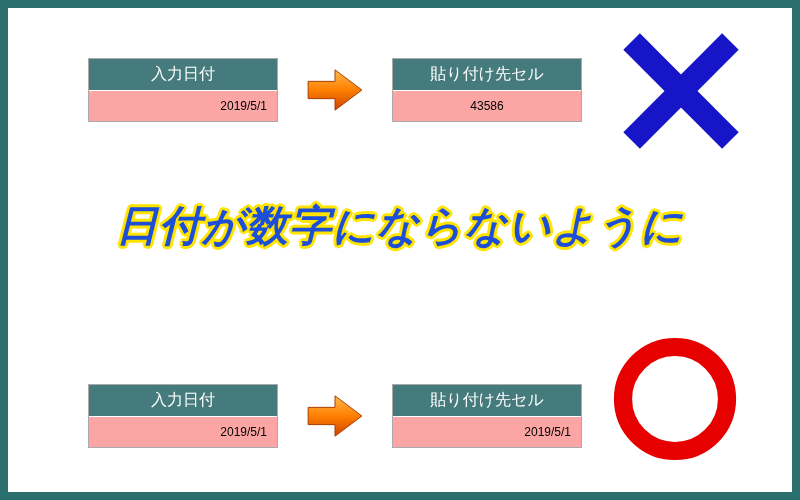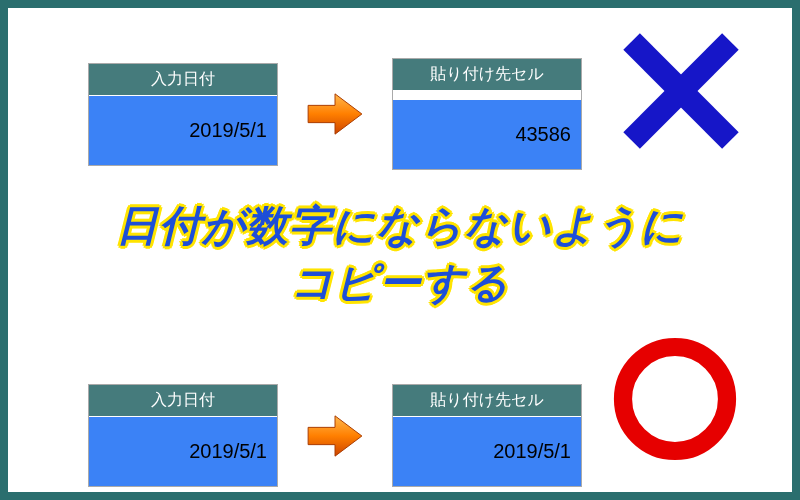--- a/index.html
+++ b/index.html
@@ -27,27 +27,27 @@
     }
     .cell-header {
       background: #457b7c;
       color: #fff;
       font-size: 16px;
       text-align: center;
       padding: 5px 16px;
       border-bottom: 1px solid #fff;
     }
     .cell-value {
-      background: #3b82f6;
+      background: #fca5a5;
       color: #000;
-      font-size: 20px;
-      padding: 23px 10px;
+      font-size: 12px;
+      padding: 8px 10px;
       text-align: right;
     }
-    .cell-value.left { text-align: right; margin-top: 9px; }
+    .cell-value.left { text-align: center; }
     .arrow {
       width: 58px;
       height: 48px;
       display: flex;
       align-items: center;
       justify-content: center;
     }
     .arrow svg { width: 100%; height: 100%; }
     .cross-mark {
       position: absolute;
@@ -117,21 +117,20 @@
 
 <div class="cross-mark">
   <svg viewBox="0 0 100 100">
     <line x1="12" y1="12" x2="88" y2="88" stroke="#1616c8" stroke-width="18"></line>
     <line x1="88" y1="12" x2="12" y2="88" stroke="#1616c8" stroke-width="18"></line>
   </svg>
 </div>
 
 <div class="main-text">
   <div>日付が数字にならないように</div>
-  <div>コピーする</div>
 </div>
 
 <div class="row row2">
   <div class="cell-group">
     <div class="cell-header">入力日付</div>
     <div class="cell-value">2019/5/1</div>
   </div>
   <div class="arrow">
     <svg viewBox="0 0 60 50">
       <path d="M2,16 L30,16 L30,4 L58,25 L30,46 L30,34 L2,34 Z" fill="url(#g1)" stroke="#a63a00" stroke-width="1"></path>

